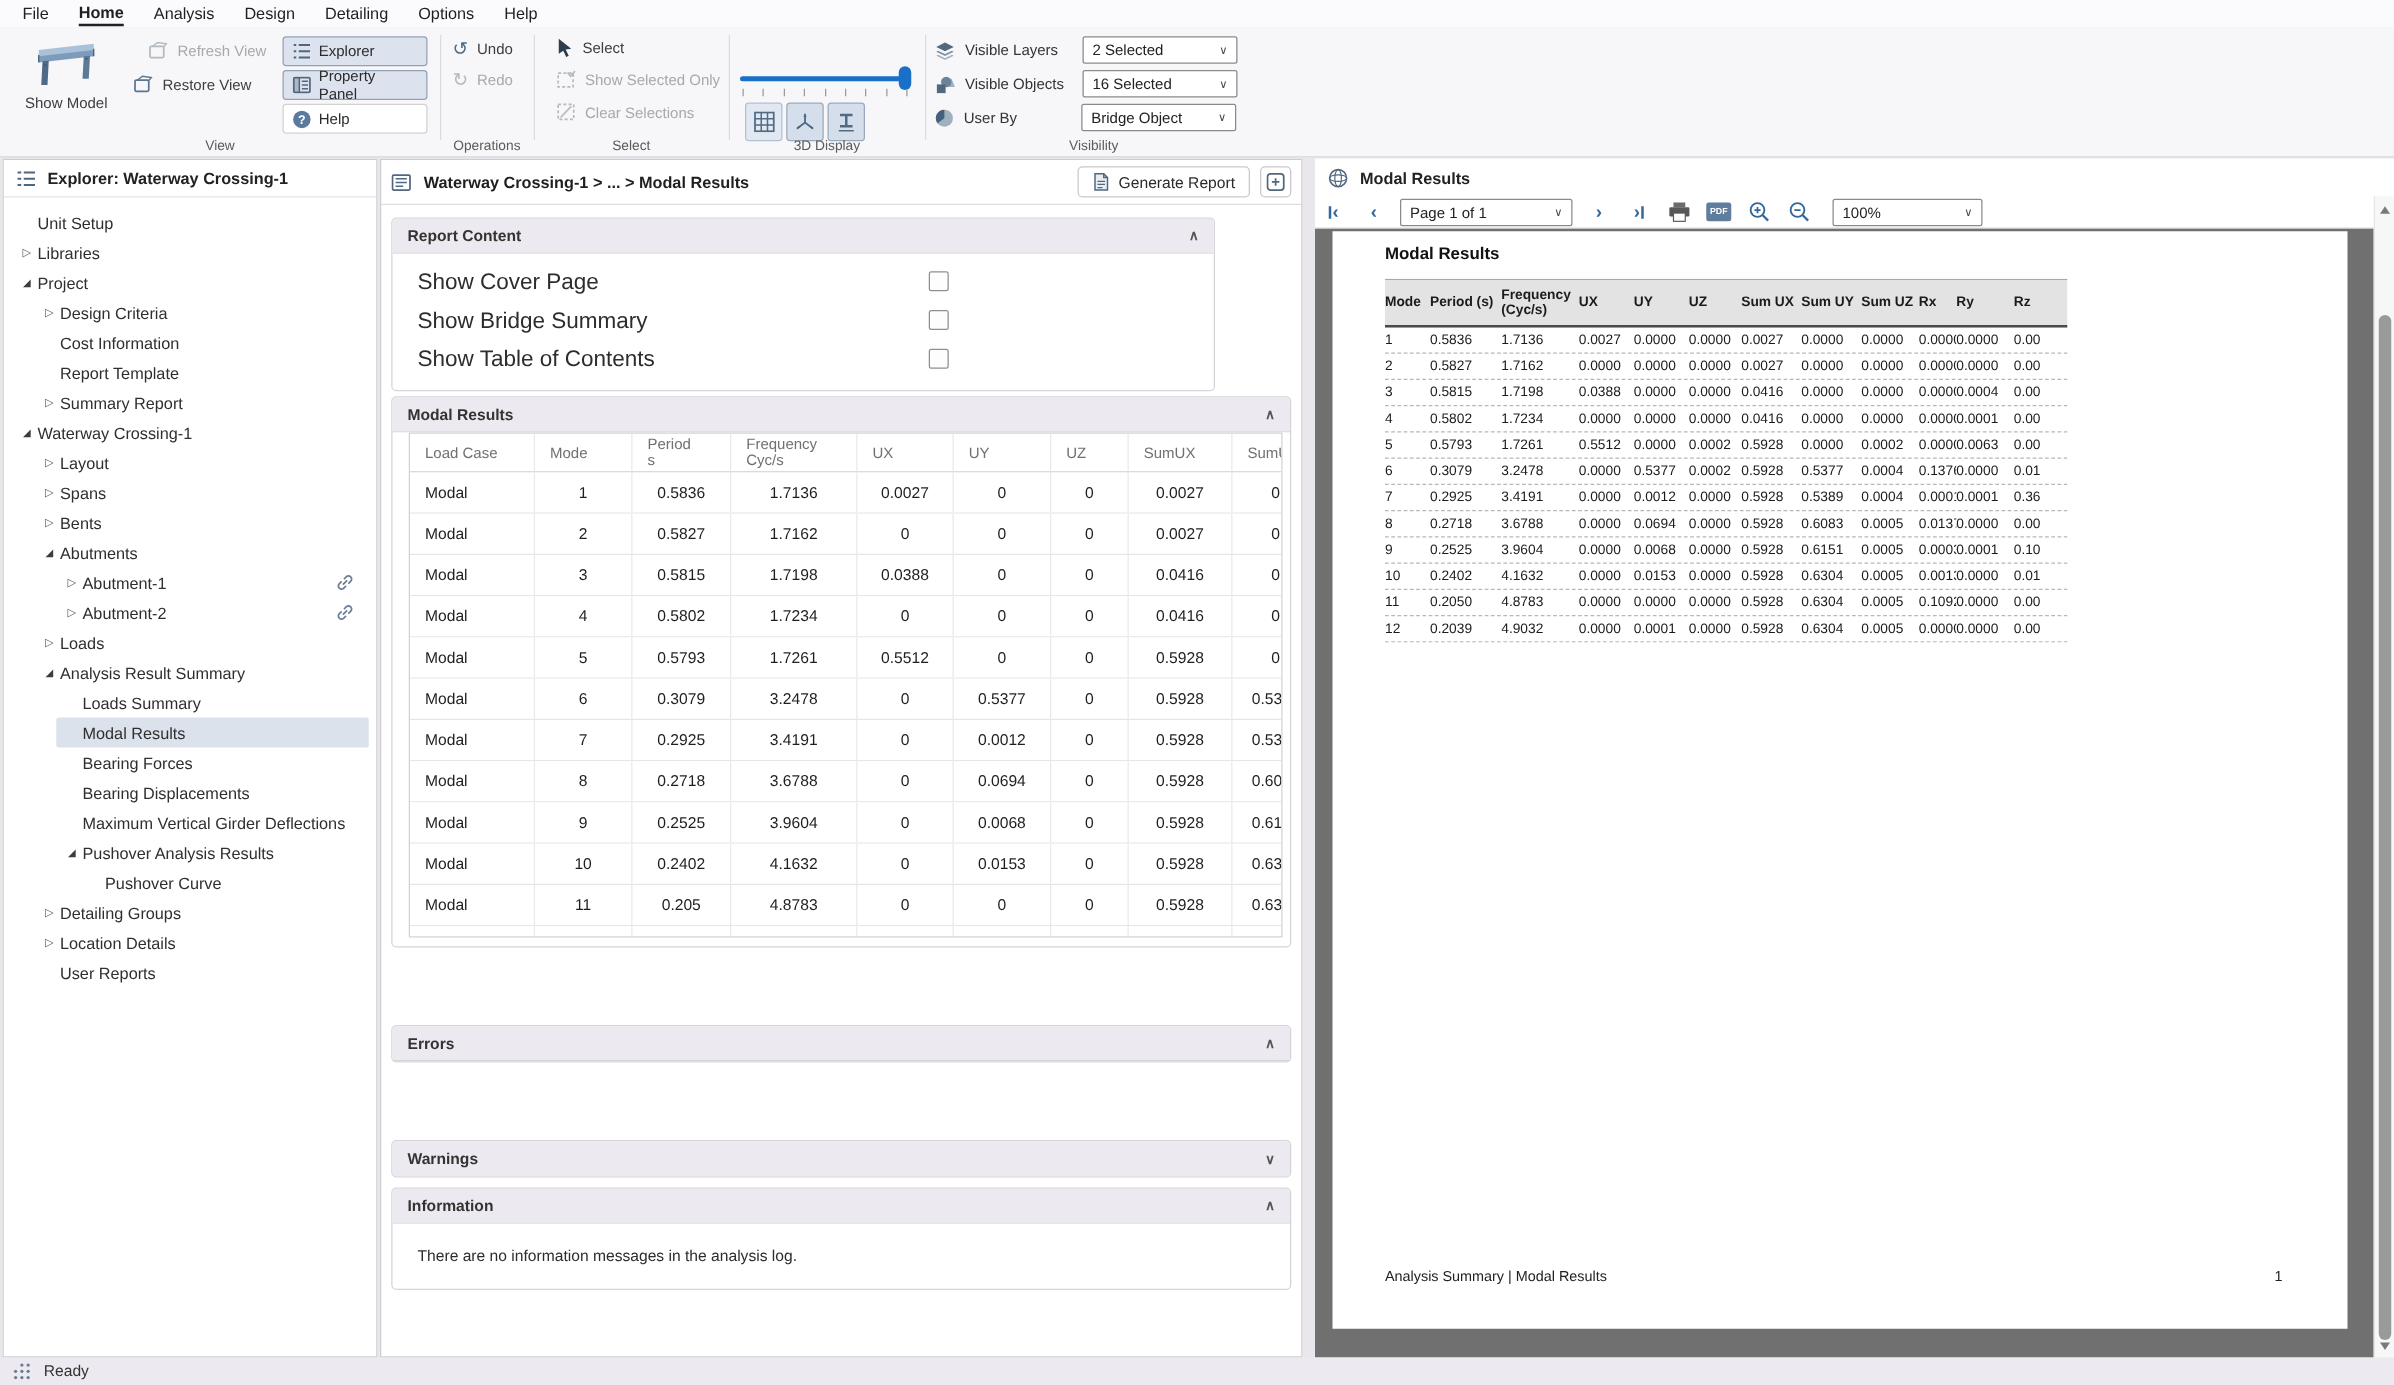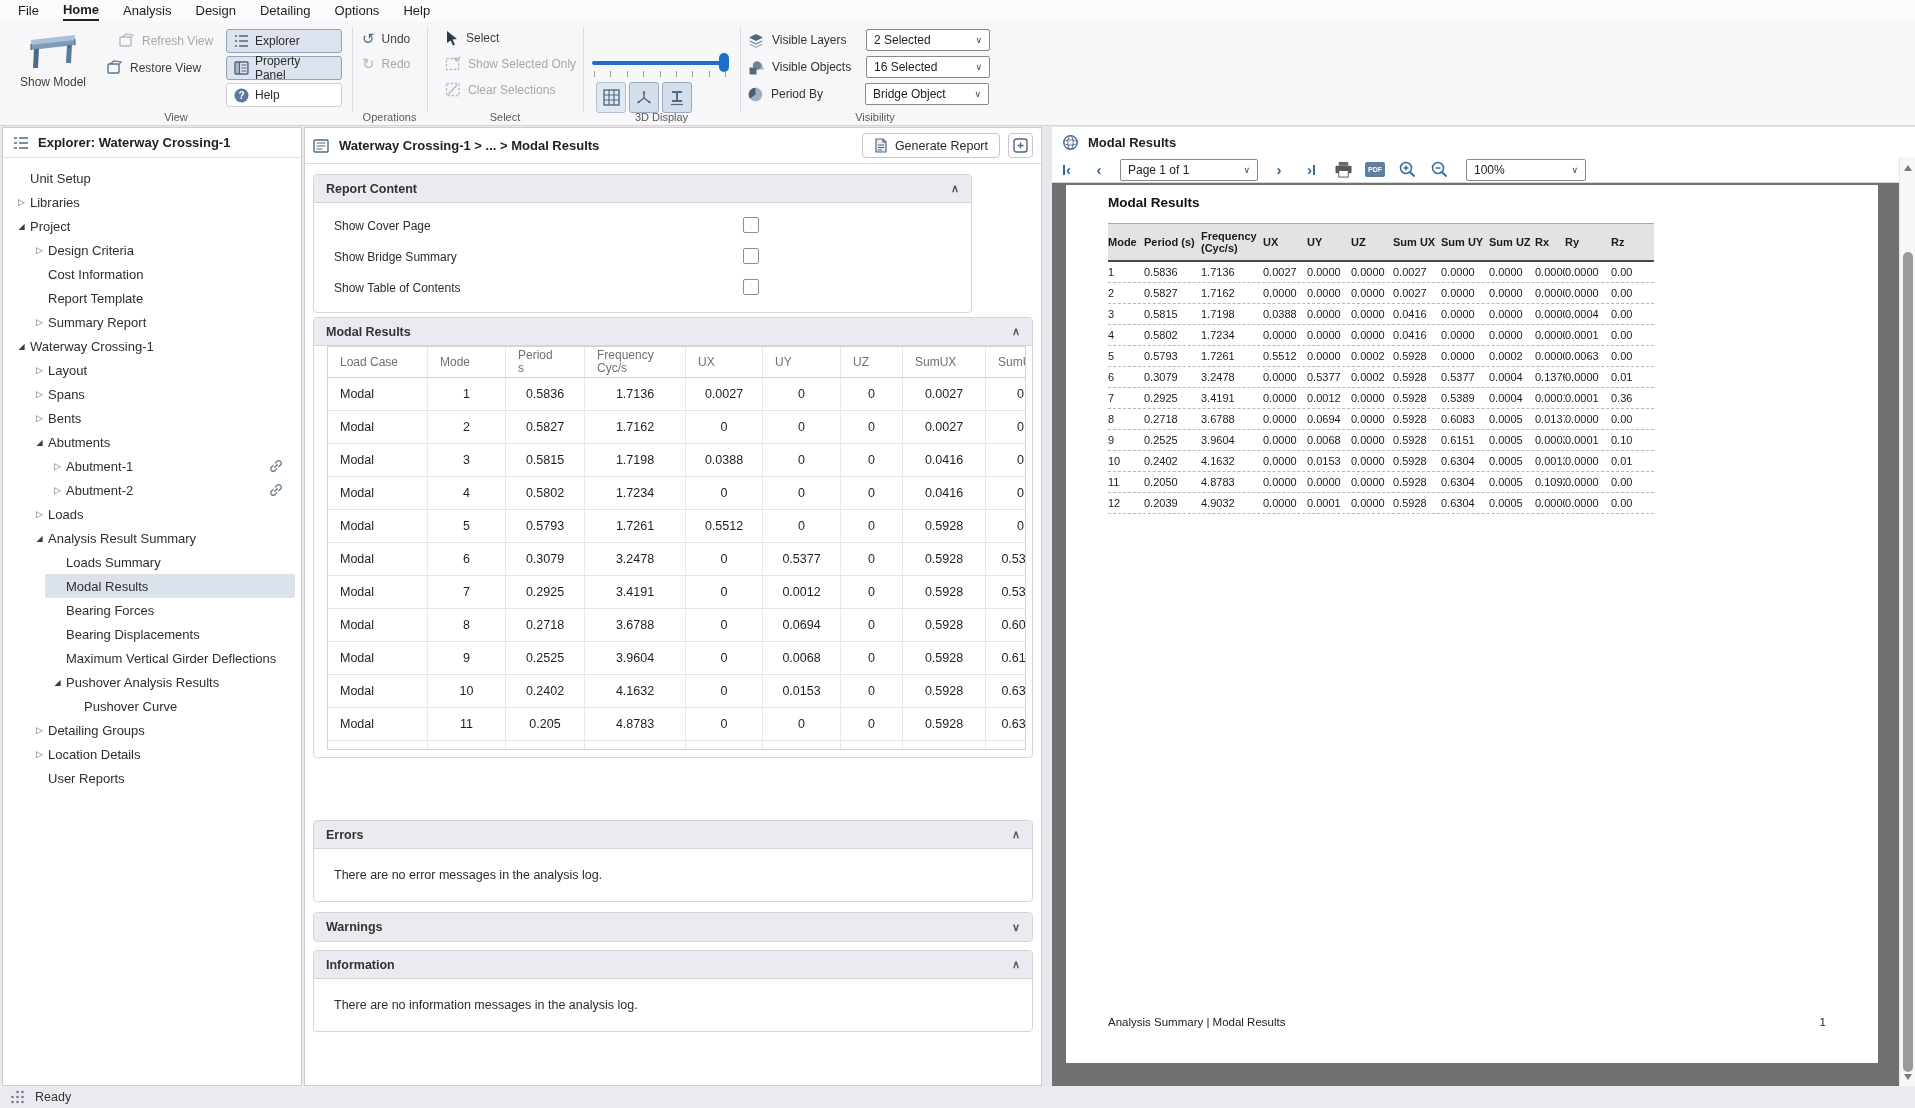--- a/index.html
+++ b/index.html
@@ -67,21 +67,21 @@
 
   
   .mid-panel { left:304px; width:738px; height:959px; }
   .crumb-bar { height:36px; border-bottom:1px solid #dedce0; display:flex; align-items:center; padding:0 8px; }
   .crumb-bar .crumb-text { margin-left:10px; font-weight:600; font-size:13px; color:#1f1f1f; }
   .gen-btn { margin-left:auto; height:25px; border:1px solid #c9c7cb; border-radius:4px; background:#fff;
     display:flex; align-items:center; gap:7px; padding:0 11px; font-size:12.5px; color:#2a2a2a; }
   .plus-btn { margin-left:8px; width:25px; height:25px; border:1px solid #c9c7cb; border-radius:4px; background:#fff;
     display:flex; align-items:center; justify-content:center; }
   .card-rc { position:absolute; left:8px; width:659px; top:46px; }
-  .opt-row { position:relative; height:31px; display:flex; align-items:center; padding-left:20px; font-size:12px; color:#2d2d2d; }
+  .opt-row { position:relative; height:31px; display:flex; align-items:center; padding-left:20px; font-size:18px; color:#2d2d2d; }
   .opt-rows { padding:7px 0 9px; }
   .cb { position:absolute; left:429px; top:7px; width:16px; height:16px; background:#fdfdfd;
     border:1px solid #8f8f8f; border-radius:2px; }
   .card-mr { position:absolute; left:8px; width:720px; top:189px; }
   .mr-toolbar { height:33px; display:flex; align-items:center; gap:26px; padding:0 0 0 15px; }
   .tool-link { display:flex; align-items:center; gap:7px; font-size:12.5px; color:#2d2d2d; }
   .mgrid { margin:0 8px 0 13px; width:699px; overflow:hidden; border:1px solid #d2d2d2; }
   .mg-row { display:flex; height:33px; border-bottom:1px solid #e6e6e6; background:#fff; }
   .mg-row.hdr { height:31px; border-bottom:1px solid #cfcfcf; }
   .mg-row.sliver { height:8px; border-bottom:none; }
@@ -303,21 +303,21 @@
           <span class="dd-chev">∨</span>
         </div>
       </div>
       <div class="vis-row" style="top: 61px;">
         <span>
           <svg width="15" height="15" viewBox="0 0 15 15">
             <circle cx="7.5" cy="7.5" r="6.8" fill="#9fb0bf"></circle>
             <path d="M7.5 7.5 L7.5 0.7 A6.8 6.8 0 0 0 2.1 11.6 Z" fill="#45607a"></path>
           </svg>
         </span>
-        <span class="vis-label">Period By</span>
+        <span class="vis-label">User By</span>
         <div class="dropdown">
           <span>Bridge Object</span>
           <span class="dd-chev">∨</span>
         </div>
       </div>
     </div>
 
   <div class="grp-label" style="left:0px; width:352px;">View</div>
   <div class="grp-label" style="left:352px; width:75px;">Operations</div>
   <div class="grp-label" style="left:427px; width:156px;">Select</div>
@@ -751,21 +751,20 @@
         </div>
       </div>
     <div style="height:7px;"></div>
   </div>
 
   <div class="card card-msg" style="top:692px;">
     <div class="card-header">
       <span>Errors</span>
       <span class="chev">∧</span>
     </div>
-    <div class="msg-body">There are no error messages in the analysis log.</div>
   </div>
 
   <div class="card card-msg collapsed" style="top:784px;">
     <div class="card-header">
       <span>Warnings</span>
       <span class="chev">∨</span>
     </div>
   </div>
 
   <div class="card card-msg" style="top:822px;">

